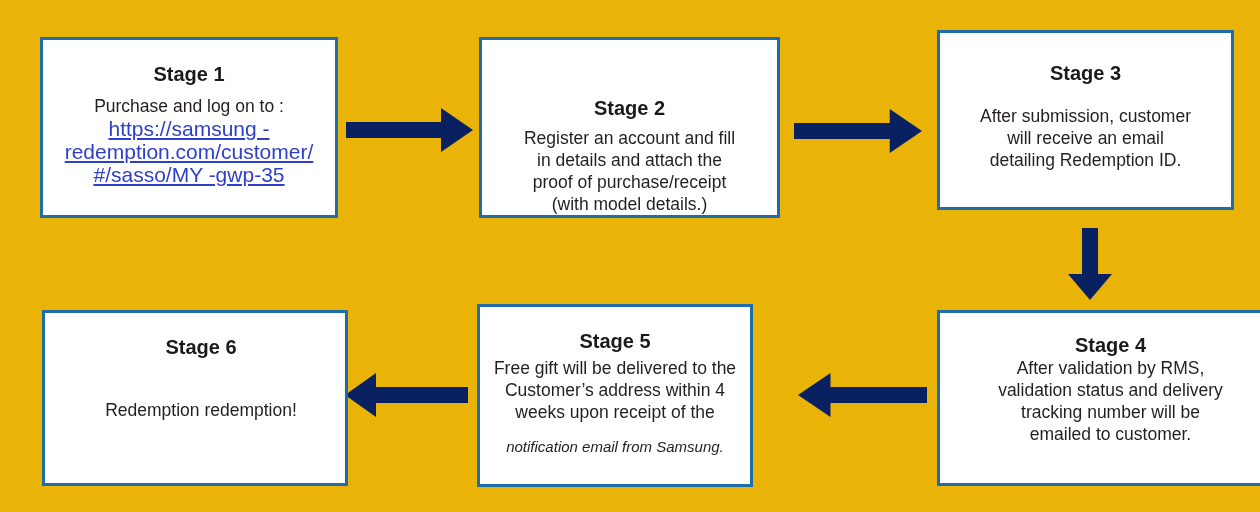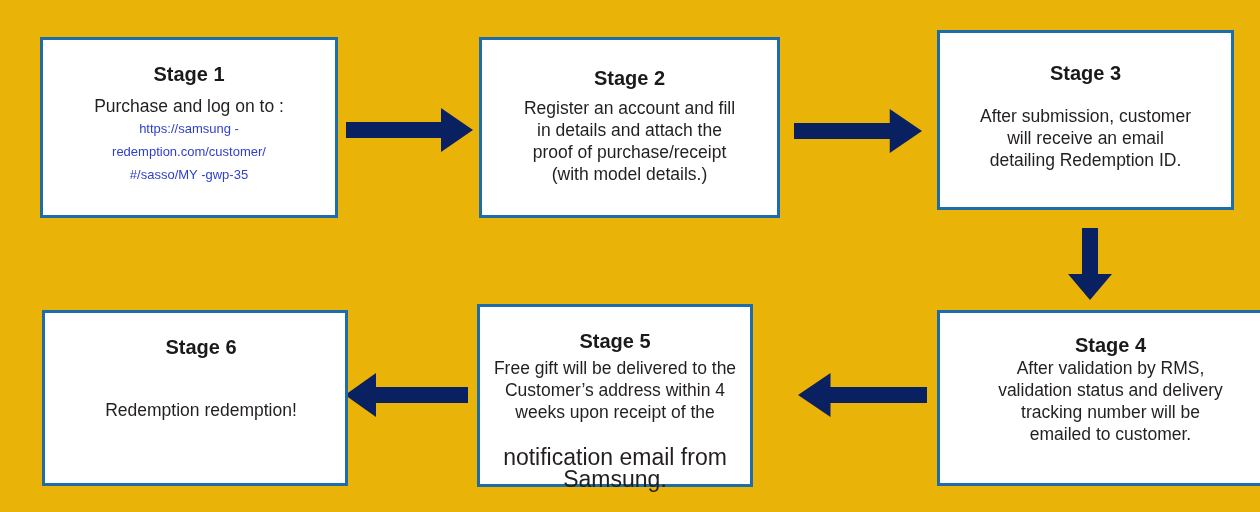--- a/index.html
+++ b/index.html
@@ -30,43 +30,44 @@
     line-height: 24px;
     color: #1a1a1a;
   }
   .box-body {
     font-size: 17.5px;
     line-height: 22px;
     white-space: pre-line;
     color: var(--text-color, #231f20);
   }
   .box-link {
-    font-size: 13px;
+    font-size: 21px;
     line-height: 23px;
     white-space: pre-line;
     color: var(--link-color, #2e3fcc);
+    text-decoration: underline;
     cursor: pointer;
   }
   
   #stage1 { left: 40px;  top: 37px;  width: 298px; height: 181px; }
   #stage1 .box-title { margin-top: 22px; }
   #stage1 .box-body  { margin-top: 9px; }
-  #stage2 { left: 479px; top: 37px;  width: 301px; height: 181px; }
+  #stage2 { left: 479px; top: 37px;  width: 301px; height: 181px; justify-content: flex-end; }
   #stage2 .box-title { margin-top: 26px; }
   #stage2 .box-body  { margin-top: 7px; }
   #stage3 { left: 937px; top: 30px;  width: 297px; height: 180px; }
   #stage3 .box-title { margin-top: 28px; }
   #stage3 .box-body  { margin-top: 20px; }
   #stage4 { left: 937px; top: 310px; width: 347px; height: 176px; }
   #stage4 .box-title { margin-top: 20px; }
   #stage4 .box-body  { }
   #stage5 { left: 477px; top: 304px; width: 276px; height: 183px; }
   #stage5 .box-title { margin-top: 22px; }
   #stage5 .box-body  { margin-top: 4px; }
-  #stage5 .box-body2 { margin-top: 23px; font-size: 23px; line-height: 22px; white-space: pre-line; }
+  #stage5 .box-body2 { margin-top: 13px; font-size: 15px; line-height: 22px; white-space: pre-line; font-style: italic; }
   #stage6 { left: 42px;  top: 310px; width: 306px; height: 176px; padding-left: 12px; }
   #stage6 .box-title { margin-top: 22px; }
   #stage6 .box-body  { margin-top: 40px; }
 
   .flow-arrow { position: absolute; }
   .flow-arrow svg { display: block; width: 100%; height: 100%; }
   .flow-arrow polygon { fill: var(--arrow-color, #0a2161); }
   #arrow-1 { left: 346px;  top: 108px; width: 127px; height: 44px; }
   #arrow-2 { left: 794px;  top: 109px; width: 128px; height: 44px; }
   #arrow-3 { left: 1068px; top: 228px; width: 44px;  height: 72px; }

